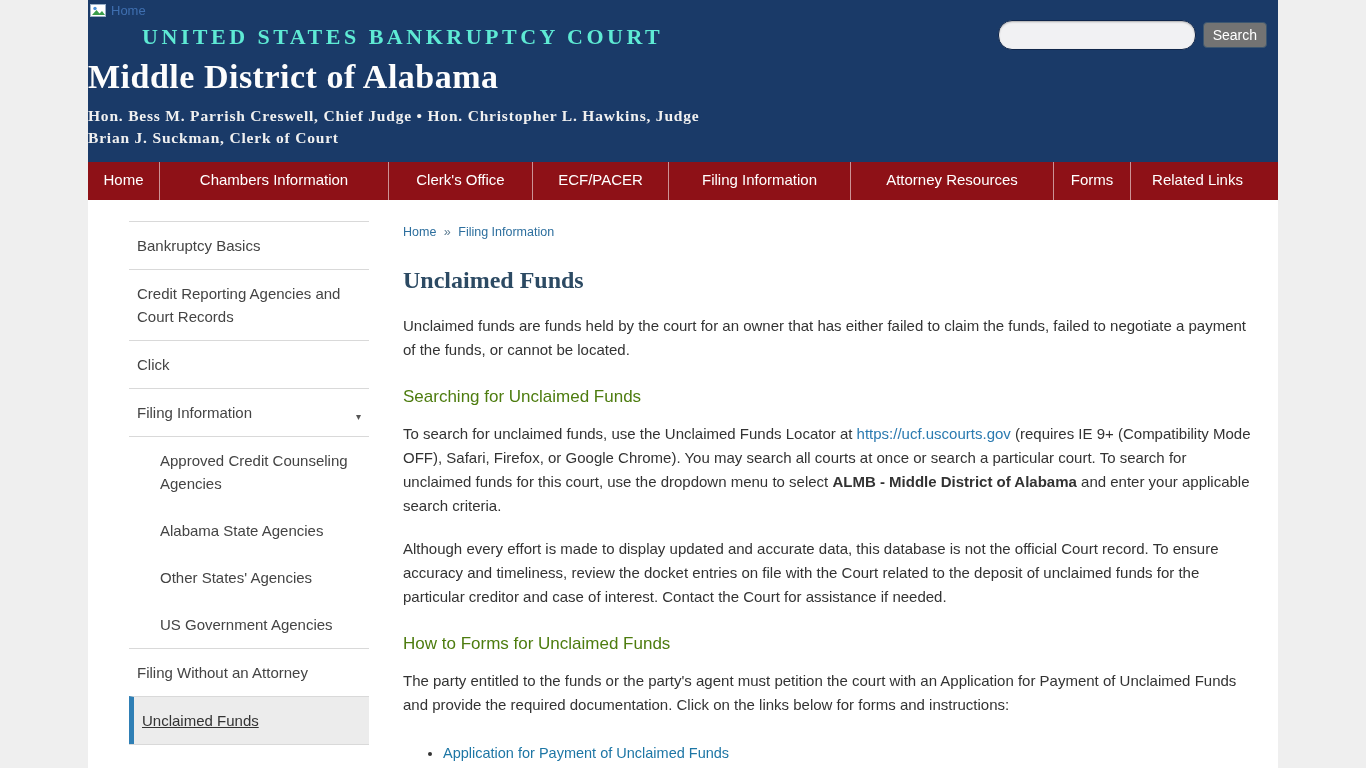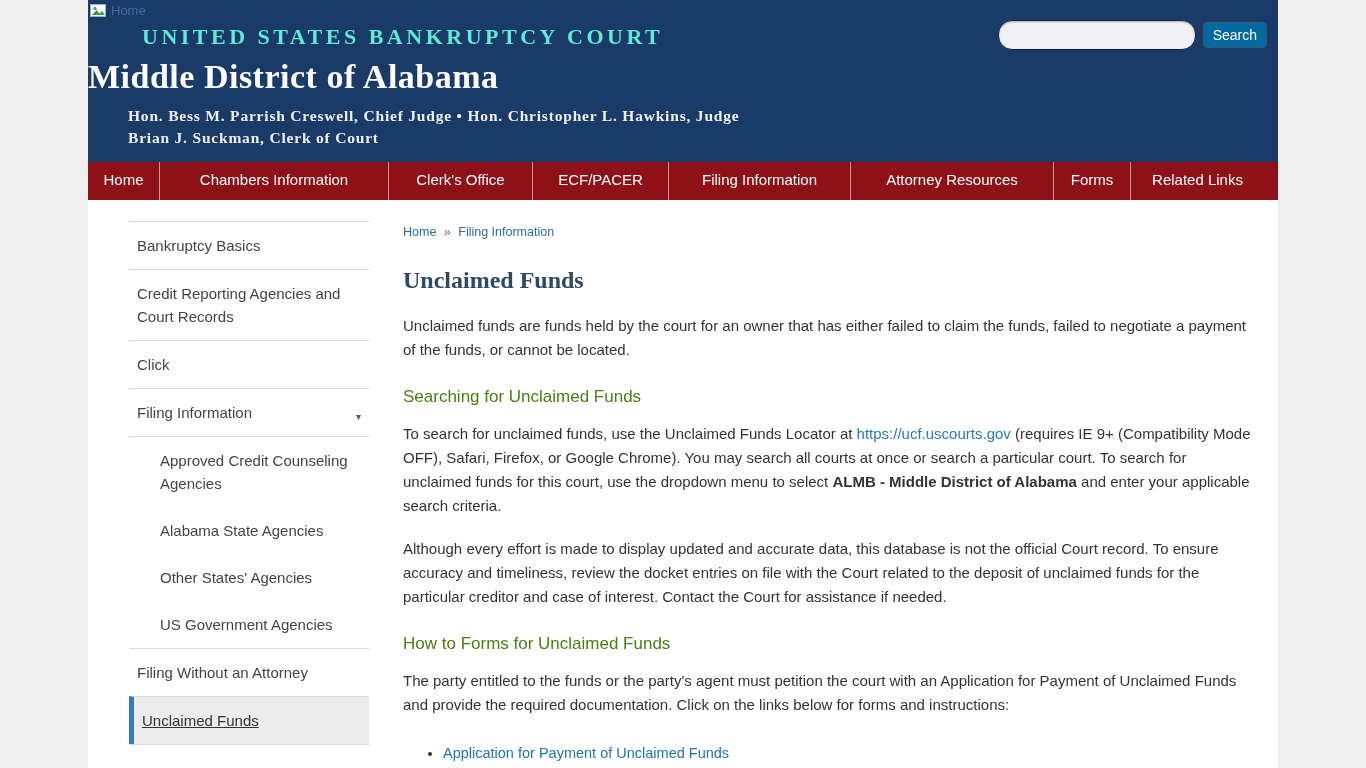--- a/index.html
+++ b/index.html
@@ -32,33 +32,33 @@
   .district-line {
     margin-top: 8px;
     font-family: "Liberation Serif", serif;
     font-size: 34px; font-weight: 600; letter-spacing: 0.5px;
     color: #fdfdfd;
   }
   .staff-lines {
     margin-top: 9px;
     font-family: "Liberation Serif", serif;
     font-size: 15.5px; font-weight: 700; letter-spacing: 0.8px;
-    line-height: 22px; color: #f0f0f0; padding-left: 40px;
+    line-height: 22px; color: #f0f0f0;
   }
   .search-area { position: absolute; top: 20px; right: 11px; display: flex; align-items: center; }
   .search-input {
     width: 198px; height: 30px;
     border: 1px solid #10264a; border-radius: 14px;
     background: #f1f1f3; outline: none;
     padding: 0 12px; font-size: 14px;
     box-shadow: inset 0 1px 2px rgba(0,0,0,.3);
   }
   .search-btn {
     margin-left: 7px; height: 26px;
-    background: #0369a1; color: #fff;
+    background: #737373; color: #fff;
     border: 1px solid #3c5670; border-radius: 4px;
     font-size: 14px; padding: 0 9px; cursor: pointer;
     font-family: "Liberation Sans", sans-serif;
   }
 
   
   .main-nav { display: flex; background: #8e1117; height: 38px; }
   .main-nav a {
     display: block; color: #fff; text-decoration: none;
     font-size: 15px; line-height: 36px; text-align: center;

